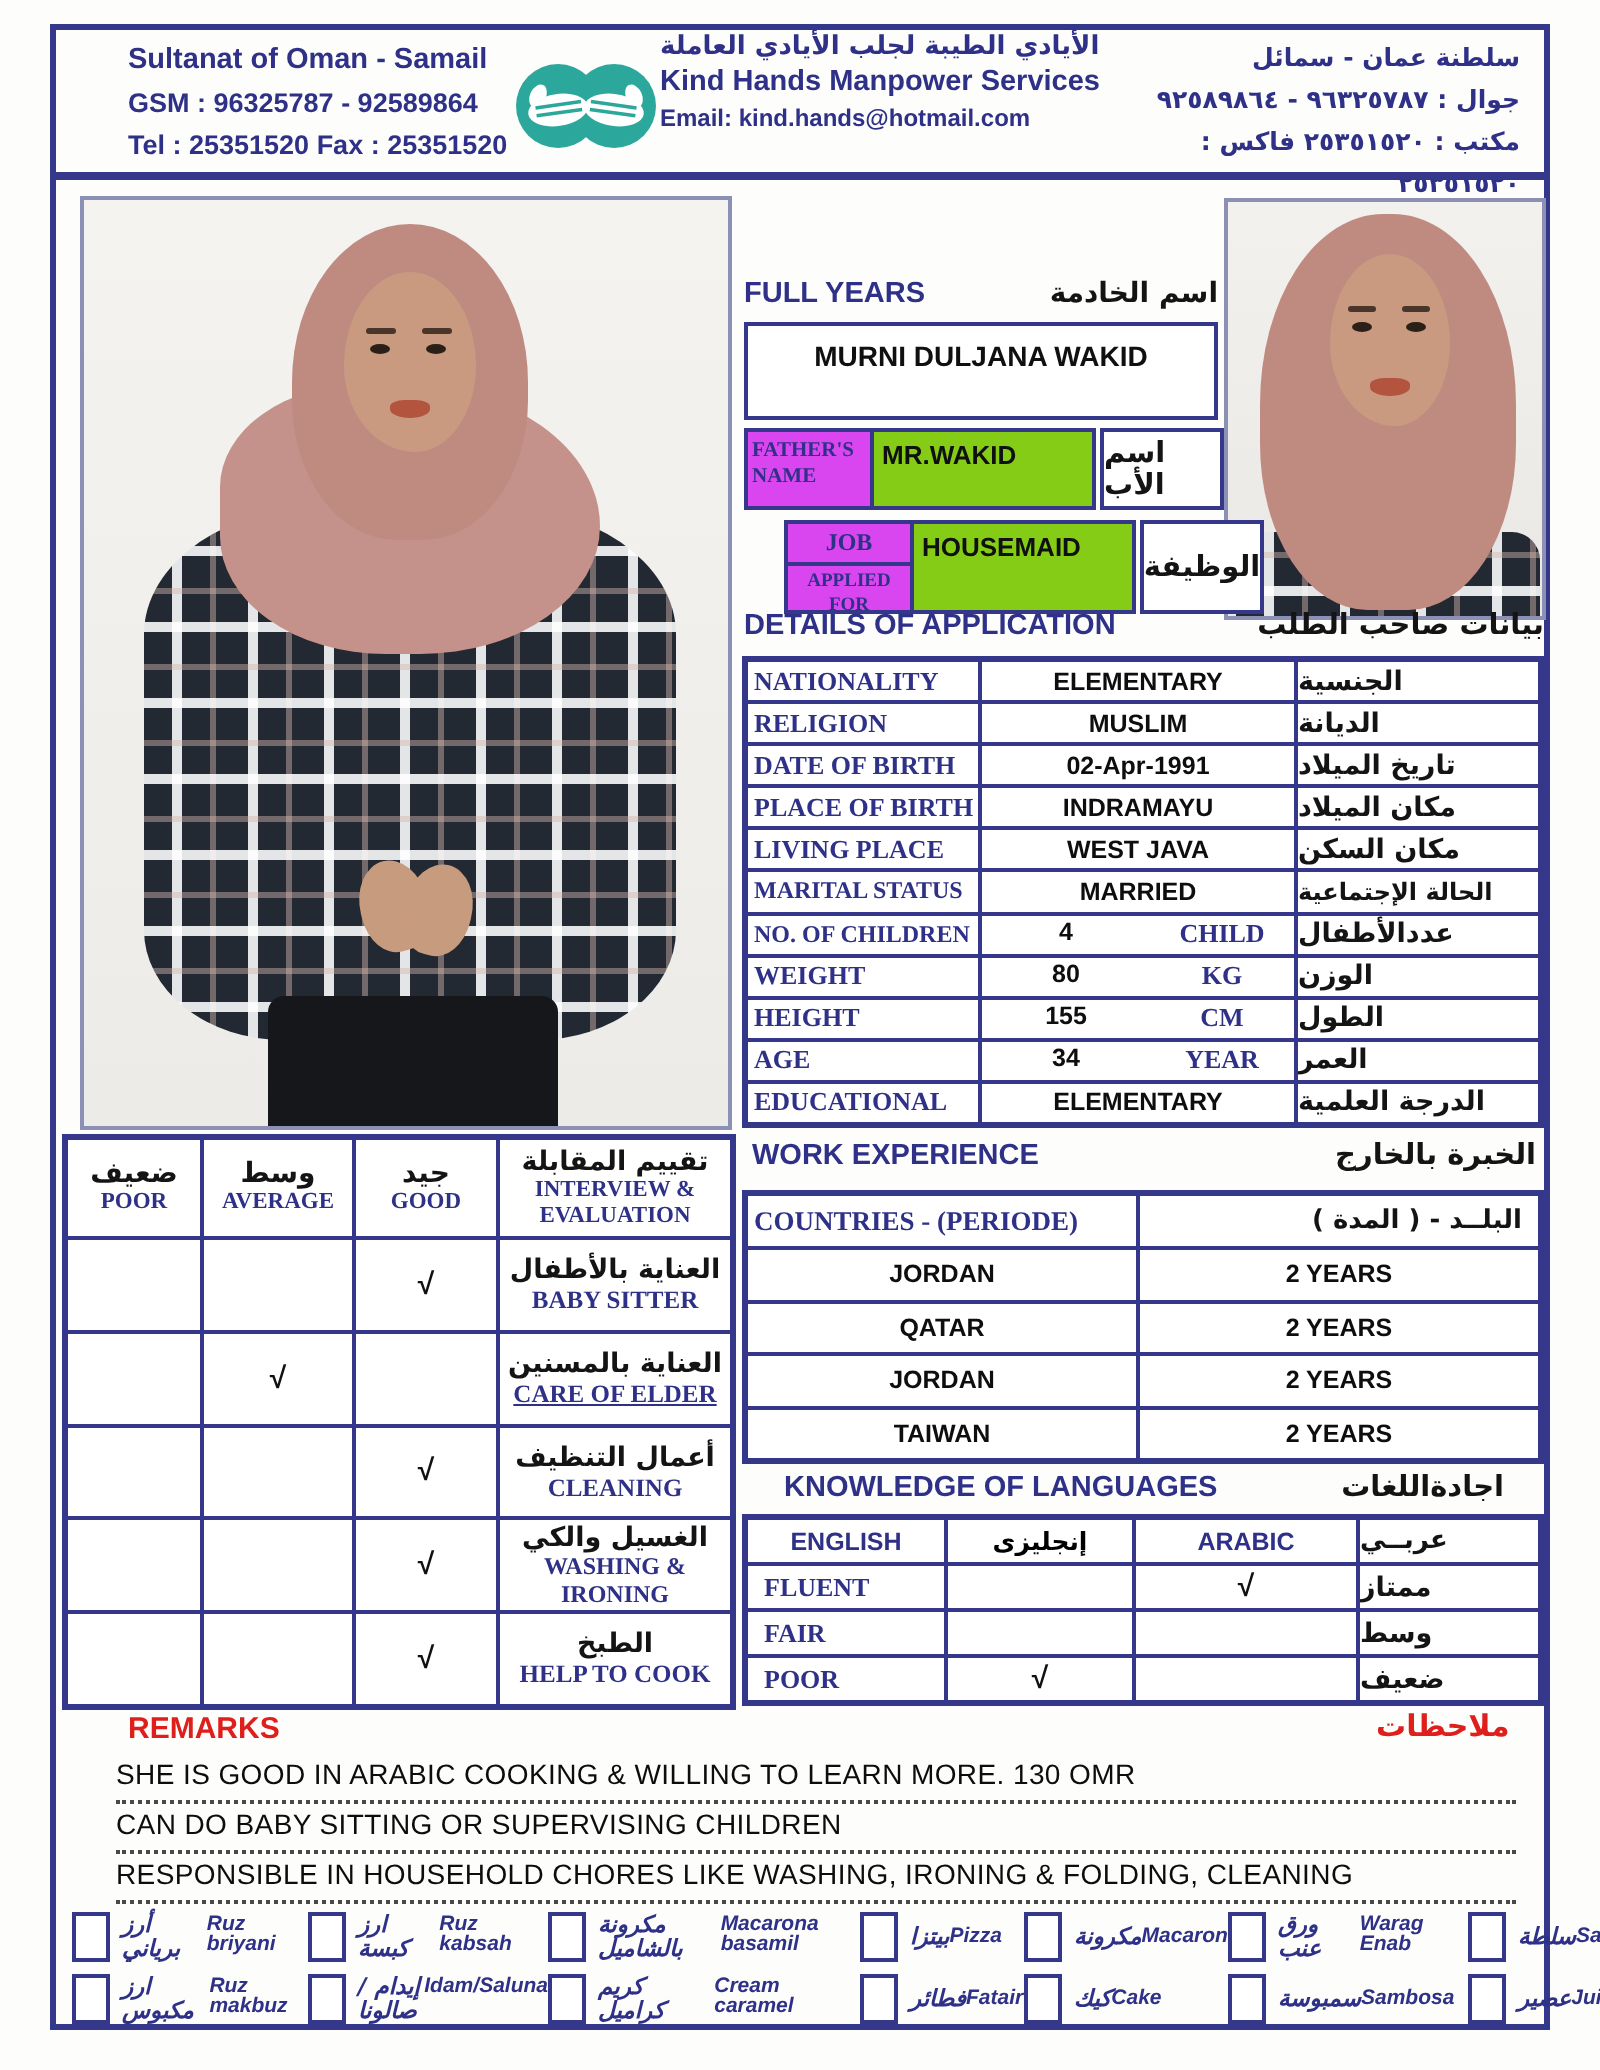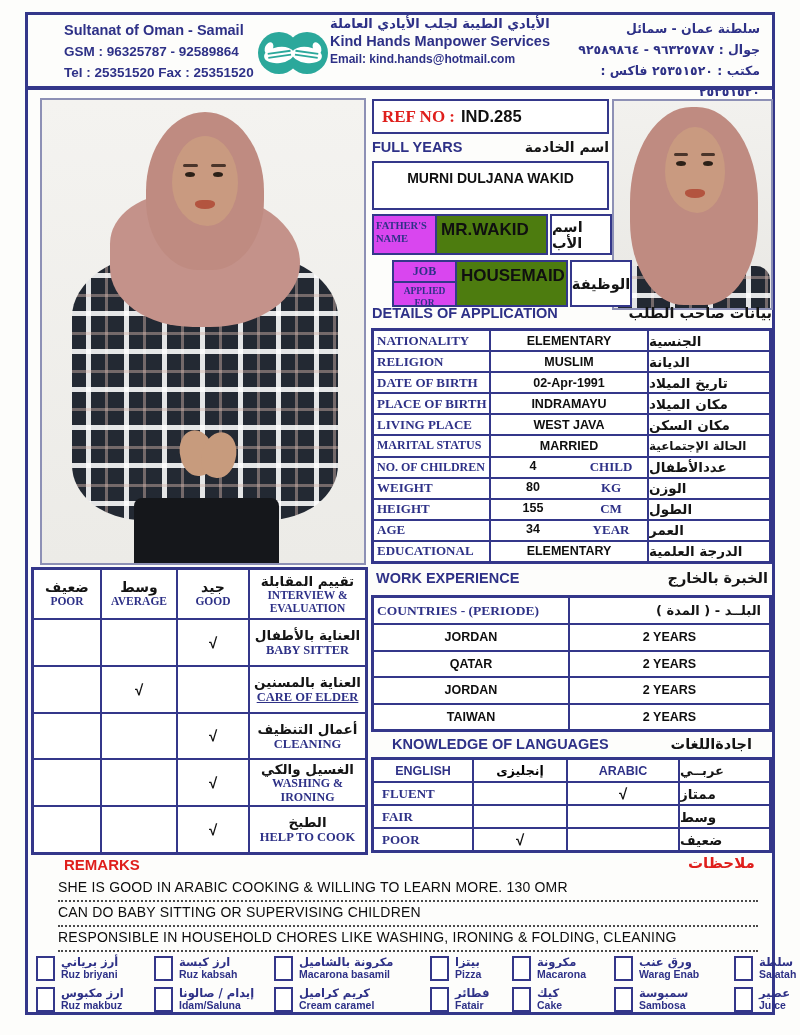--- a/index.html
+++ b/index.html
@@ -46,21 +46,21 @@
   
   .ref-box{left:372px;top:99px;width:237px;height:35px;border:2px solid var(--navy-border);background:#fff;display:flex;align-items:center;padding-left:8px;gap:6px;}
   .ref-label{color:var(--red);font-family:"Liberation Serif",serif;font-weight:bold;font-size:17px;}
   .ref-value{color:#101010;font-weight:bold;font-size:16.5px;}
   .fullname-row{left:372px;top:139px;width:237px;display:flex;justify-content:space-between;align-items:center;}
   .fullname-en{color:var(--navy);font-weight:bold;font-size:14.5px;}
   .fullname-ar{color:var(--ink);font-weight:bold;font-size:14px;}
   .name-box{left:372px;top:161px;width:237px;height:49px;border:2px solid var(--navy-border);background:#fff;text-align:center;padding-top:7px;font-weight:bold;font-size:14px;color:#101010;}
   .kv-row{display:flex;}
   .kv-label{border:2px solid var(--navy-border);background:#d946ef;color:var(--navy);font-family:"Liberation Serif",serif;font-weight:bold;font-size:10.5px;line-height:1.25;padding:3px 2px;}
-  .kv-value{border:2px solid var(--navy-border);border-left:none;background:#4d7c0f;color:#101010;font-weight:bold;font-size:17px;padding:4px 4px;}
+  .kv-value{border:2px solid var(--navy-border);border-left:none;background:#84cc16;color:#101010;font-weight:bold;font-size:13px;padding:4px 4px;}
   .kv-ar{border:2px solid var(--navy-border);margin-left:2px;background:#fff;color:var(--ink);font-weight:bold;font-size:14.5px;display:flex;align-items:center;justify-content:center;}
 
   
   .sec-head{display:flex;justify-content:space-between;align-items:center;}
   .sec-head .en{color:var(--navy);font-weight:bold;font-size:14.5px;}
   .sec-head .arr{color:var(--ink);font-weight:bold;font-size:14.5px;}
 
   
   .tbl{border:2px solid var(--navy-border);background:#fff;display:grid;}
   .cell{border:1px solid var(--navy-border);display:flex;align-items:center;overflow:hidden;}
@@ -79,21 +79,21 @@
   .eval-topic-ar{font-size:13.5px;font-weight:bold;color:var(--ink);}
   .check{font-size:15px;color:#111;font-weight:bold;}
 
   
   .remark-line{left:58px;width:700px;height:23px;border-bottom:2px dotted #4a4a4a;color:#0d0d0d;font-size:14px;font-weight:500;letter-spacing:.2px;}
 
   
   .food-grid{left:36px;top:955px;width:736px;display:grid;grid-template-columns:118px 120px 156px 82px 102px 120px 1fr;row-gap:4px;}
   .food-item{display:flex;align-items:center;gap:6px;height:27px;}
   .food-cb{width:19px;height:25px;border:2px solid var(--navy-border);background:#fff;flex:none;}
-  .food-labels{display:flex;flex-direction:column;line-height:1.02;}
+  .food-labels{display:flex;flex-direction:row;line-height:1.02;font-style:italic;}
   .food-ar{color:var(--navy);font-weight:bold;font-size:11.5px;}
   .food-en{color:var(--navy);font-weight:bold;font-size:10.5px;}
 </style>
 </head>
 <body>
 
 <div class="page">
   <div class="abs frame"></div>
 
   <div class="abs hdr-left">
@@ -156,24 +156,20 @@
     <div class="abs" style="left:16px;top:6px;width:128px;height:198px;background:#bf8b81;border-radius:48% 48% 42% 42%;"></div>
     <div class="abs" style="left:51px;top:26px;width:60px;height:86px;background:#c99a80;border-radius:50% 50% 46% 54% / 52% 52% 48% 48%;">
       <div class="brow" style="left:9px;top:26px;width:14px;"></div>
       <div class="brow" style="left:36px;top:26px;width:14px;"></div>
       <div class="eye" style="left:11px;top:34px;"></div>
       <div class="eye" style="left:38px;top:34px;"></div>
       <div class="lips" style="left:20px;top:62px;"></div>
     </div>
   </div>
 
-  <div class="abs ref-box">
-    <span class="ref-label">REF NO :</span>
-    <span class="ref-value">IND.285</span>
-  </div>
 
   <div class="abs fullname-row">
     <span class="fullname-en">FULL YEARS</span>
     <span class="fullname-ar ar">اسم الخادمة</span>
   </div>
 
   <div class="abs name-box">MURNI DULJANA WAKID</div>
 
   <div class="abs kv-row" style="left:372px;top:214px;height:41px;">
     <div class="kv-label" style="width:65px;">FATHER'S NAME</div>

